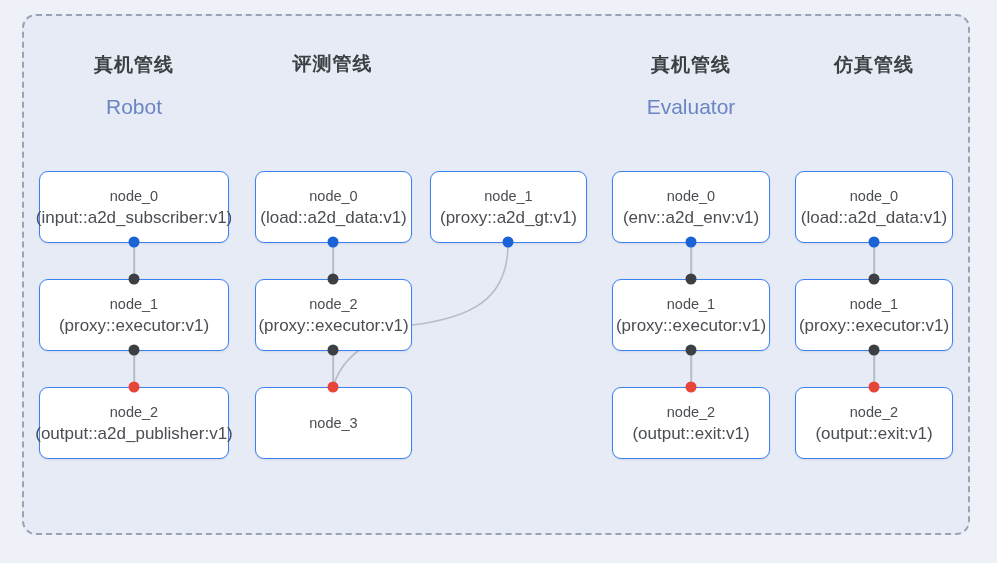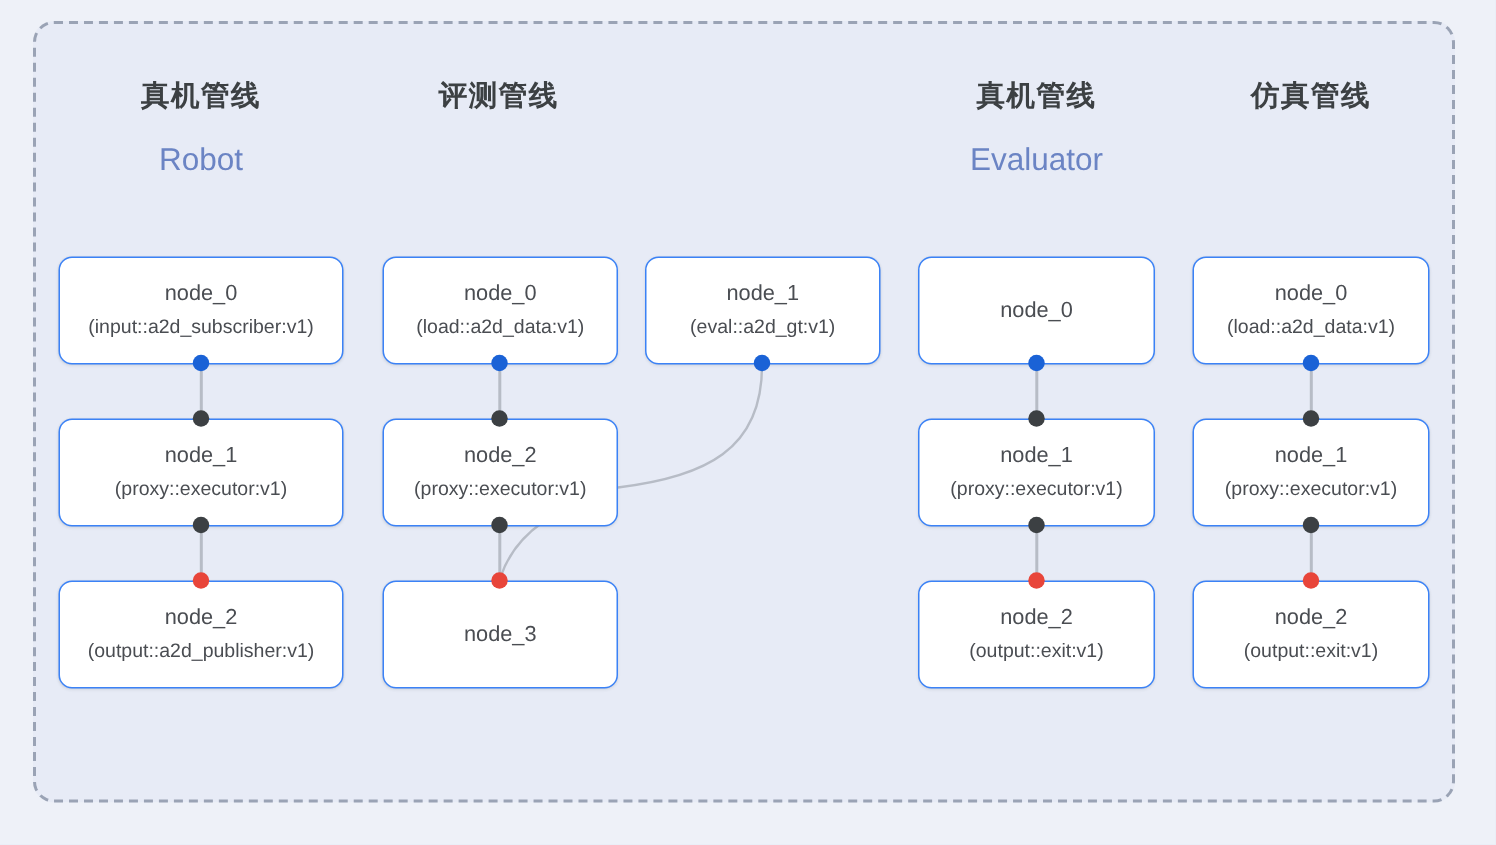--- a/index.html
+++ b/index.html
@@ -83,21 +83,21 @@
   }
 
   .node-name {
     font-size: 14.5px;
     color: #4a4d52;
     line-height: 21px;
     white-space: nowrap;
   }
 
   .node-type {
-    font-size: 13px;
+    font-size: 17px;
     color: #4a4d52;
     line-height: 21px;
     white-space: nowrap;
   }
 
   
   .dot {
     position: absolute;
     width: 11px;
     height: 11px;
@@ -173,21 +173,21 @@
 
     <div class="link-v" style="left:333px; top:242px; height:36px;"></div>
     <div class="link-v" style="left:333px; top:350px; height:36px;"></div>
 
     <div class="node" style="left:255px; top:171px; width:157px; height:72px;">
       <div class="node-name">node_0</div>
       <div class="node-type">(load::a2d_data:v1)</div>
     </div>
     <div class="node" style="left:430px; top:171px; width:157px; height:72px;">
       <div class="node-name">node_1</div>
-      <div class="node-type">(eval::a2d_gt:v1)</div>
+      <div class="node-type">(proxy::a2d_gt:v1)</div>
     </div>
     <div class="node" style="left:255px; top:279px; width:157px; height:72px;">
       <div class="node-name">node_2</div>
       <div class="node-type">(proxy::executor:v1)</div>
     </div>
     <div class="node" style="left:255px; top:387px; width:157px; height:72px;">
       <div class="node-name">node_3</div>
     </div>
 
     <div class="dot dot-blue" style="left:333px; top:242px;"></div>
@@ -199,20 +199,21 @@
     <div class="column" style="left:612px; width:158px;">
       <div class="col-title-cn">真机管线</div>
       <div class="col-title-en">Evaluator</div>
     </div>
 
     <div class="link-v" style="left:691px; top:242px; height:36px;"></div>
     <div class="link-v" style="left:691px; top:350px; height:36px;"></div>
 
     <div class="node" style="left:612px; top:171px; width:158px; height:72px;">
       <div class="node-name">node_0</div>
+      <div class="node-type">(env::a2d_env:v1)</div>
     </div>
     <div class="node" style="left:612px; top:279px; width:158px; height:72px;">
       <div class="node-name">node_1</div>
       <div class="node-type">(proxy::executor:v1)</div>
     </div>
     <div class="node" style="left:612px; top:387px; width:158px; height:72px;">
       <div class="node-name">node_2</div>
       <div class="node-type">(output::exit:v1)</div>
     </div>
 

